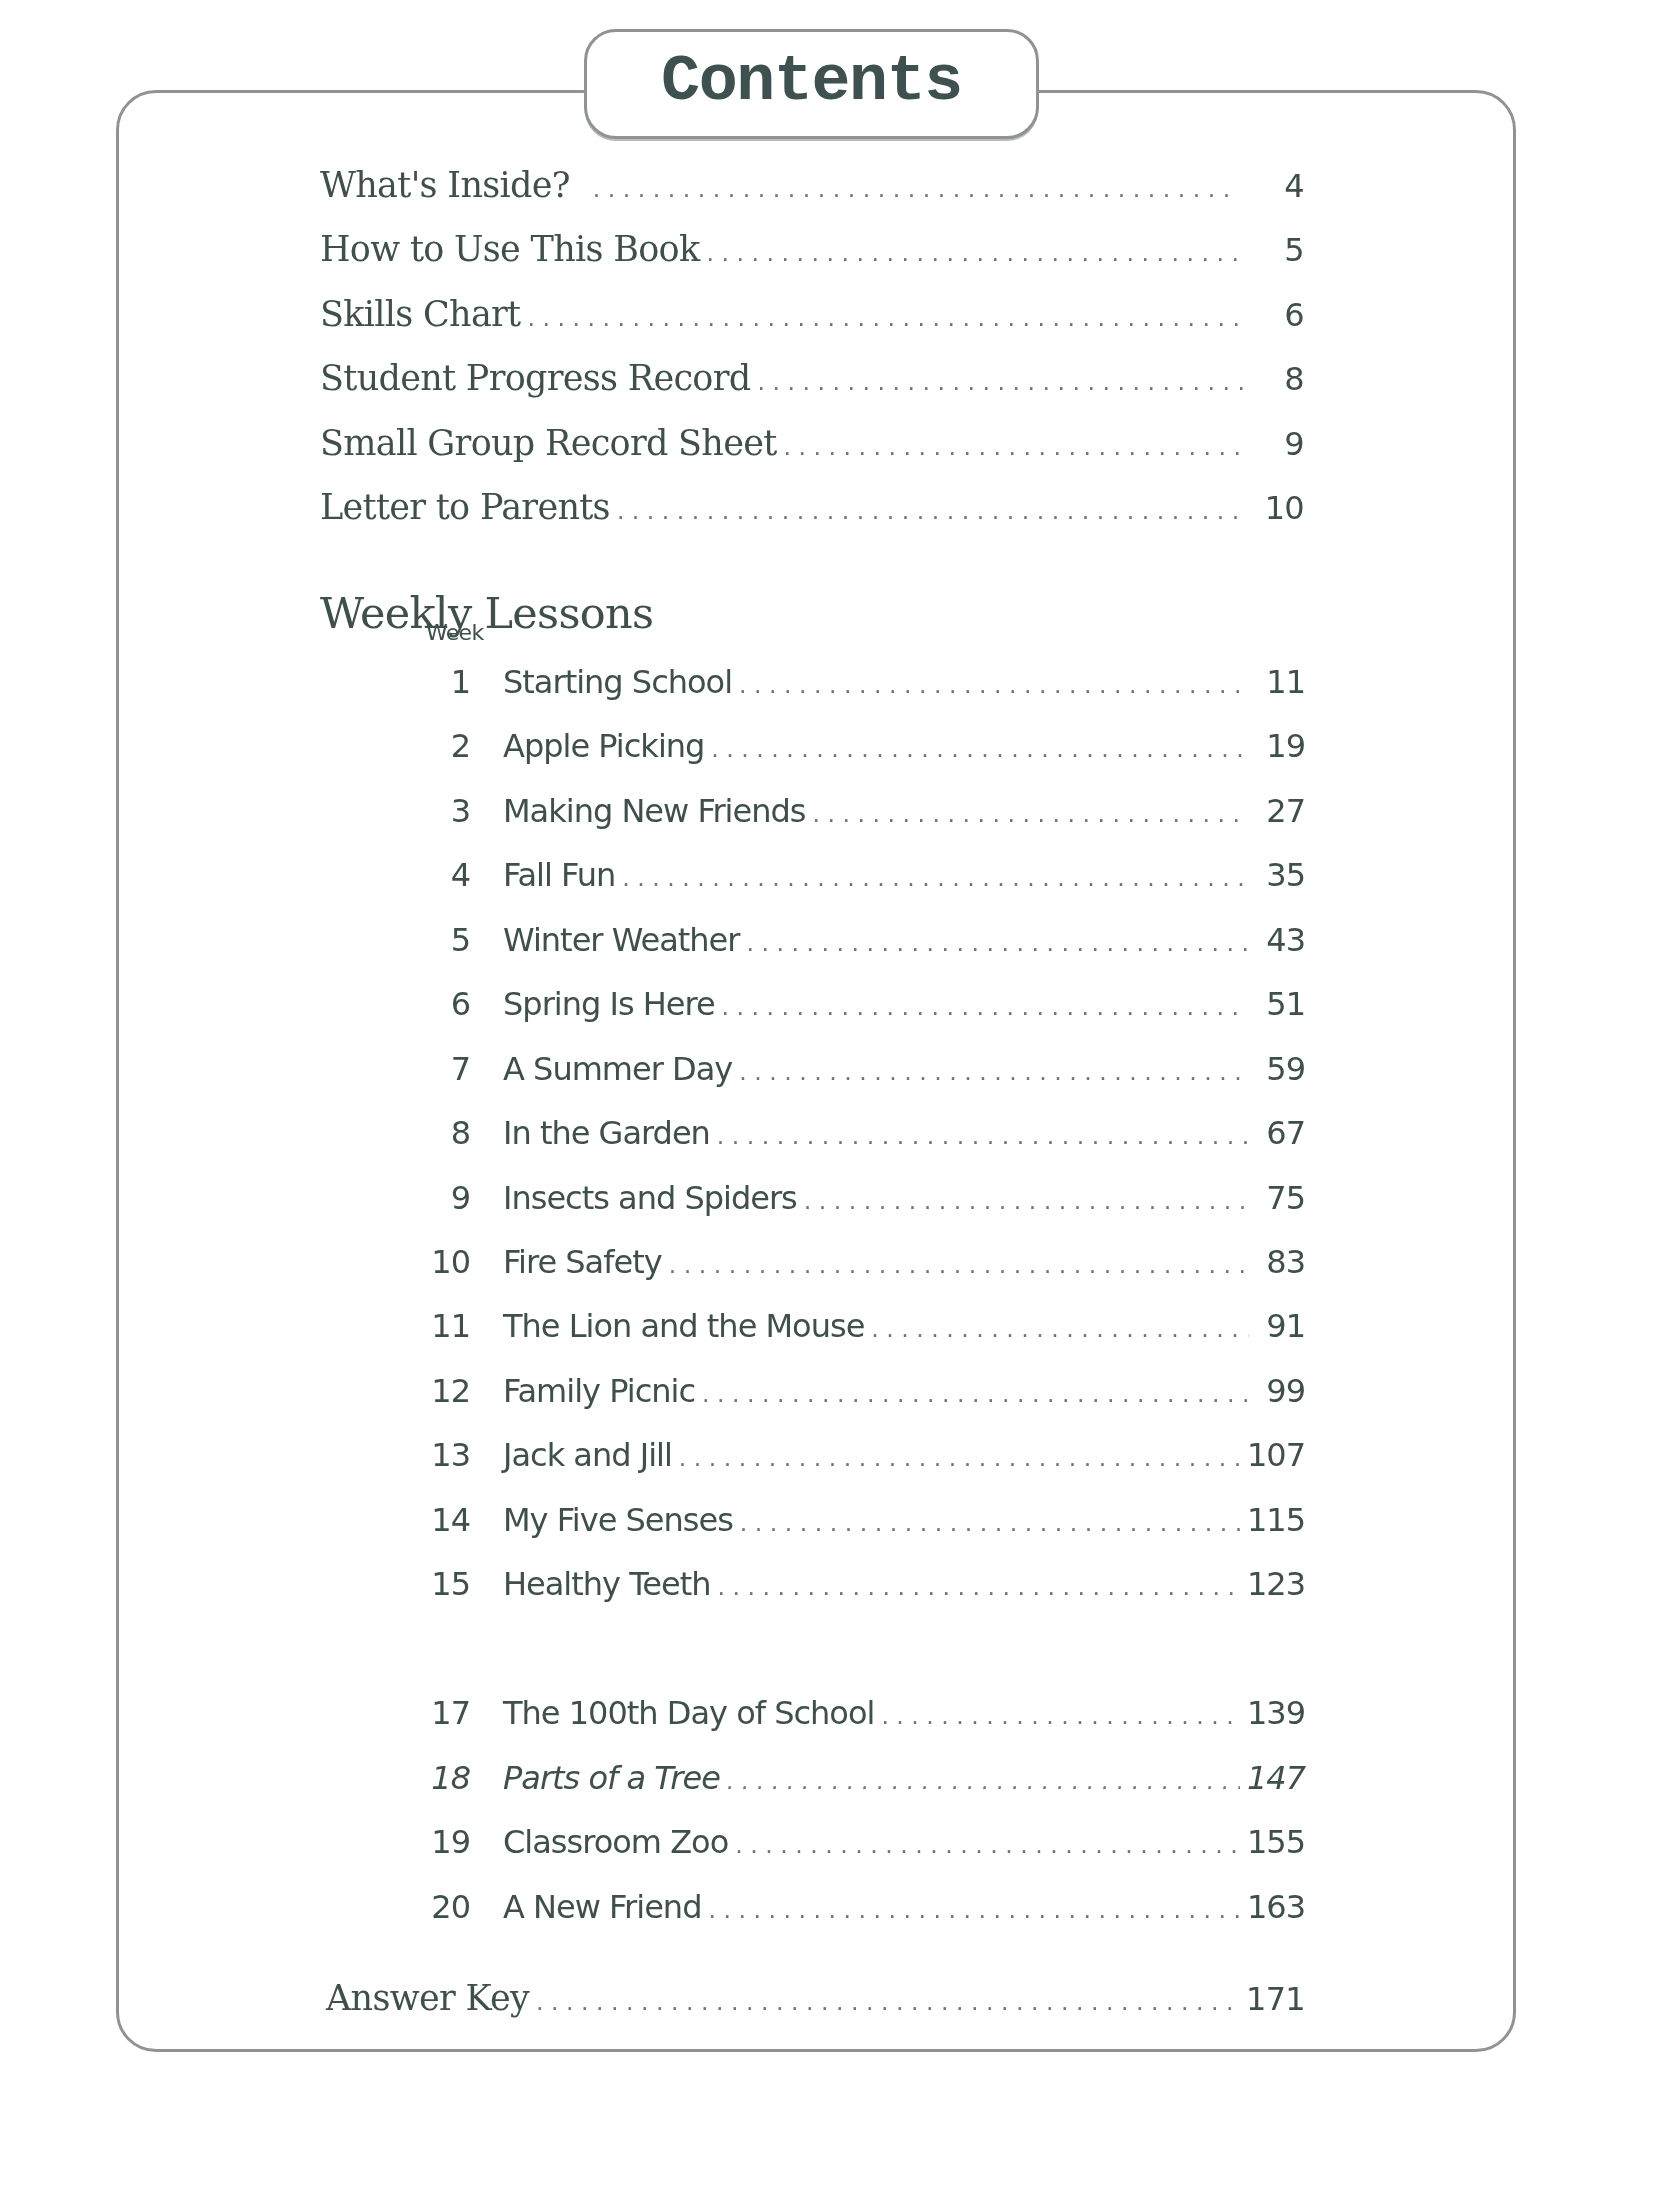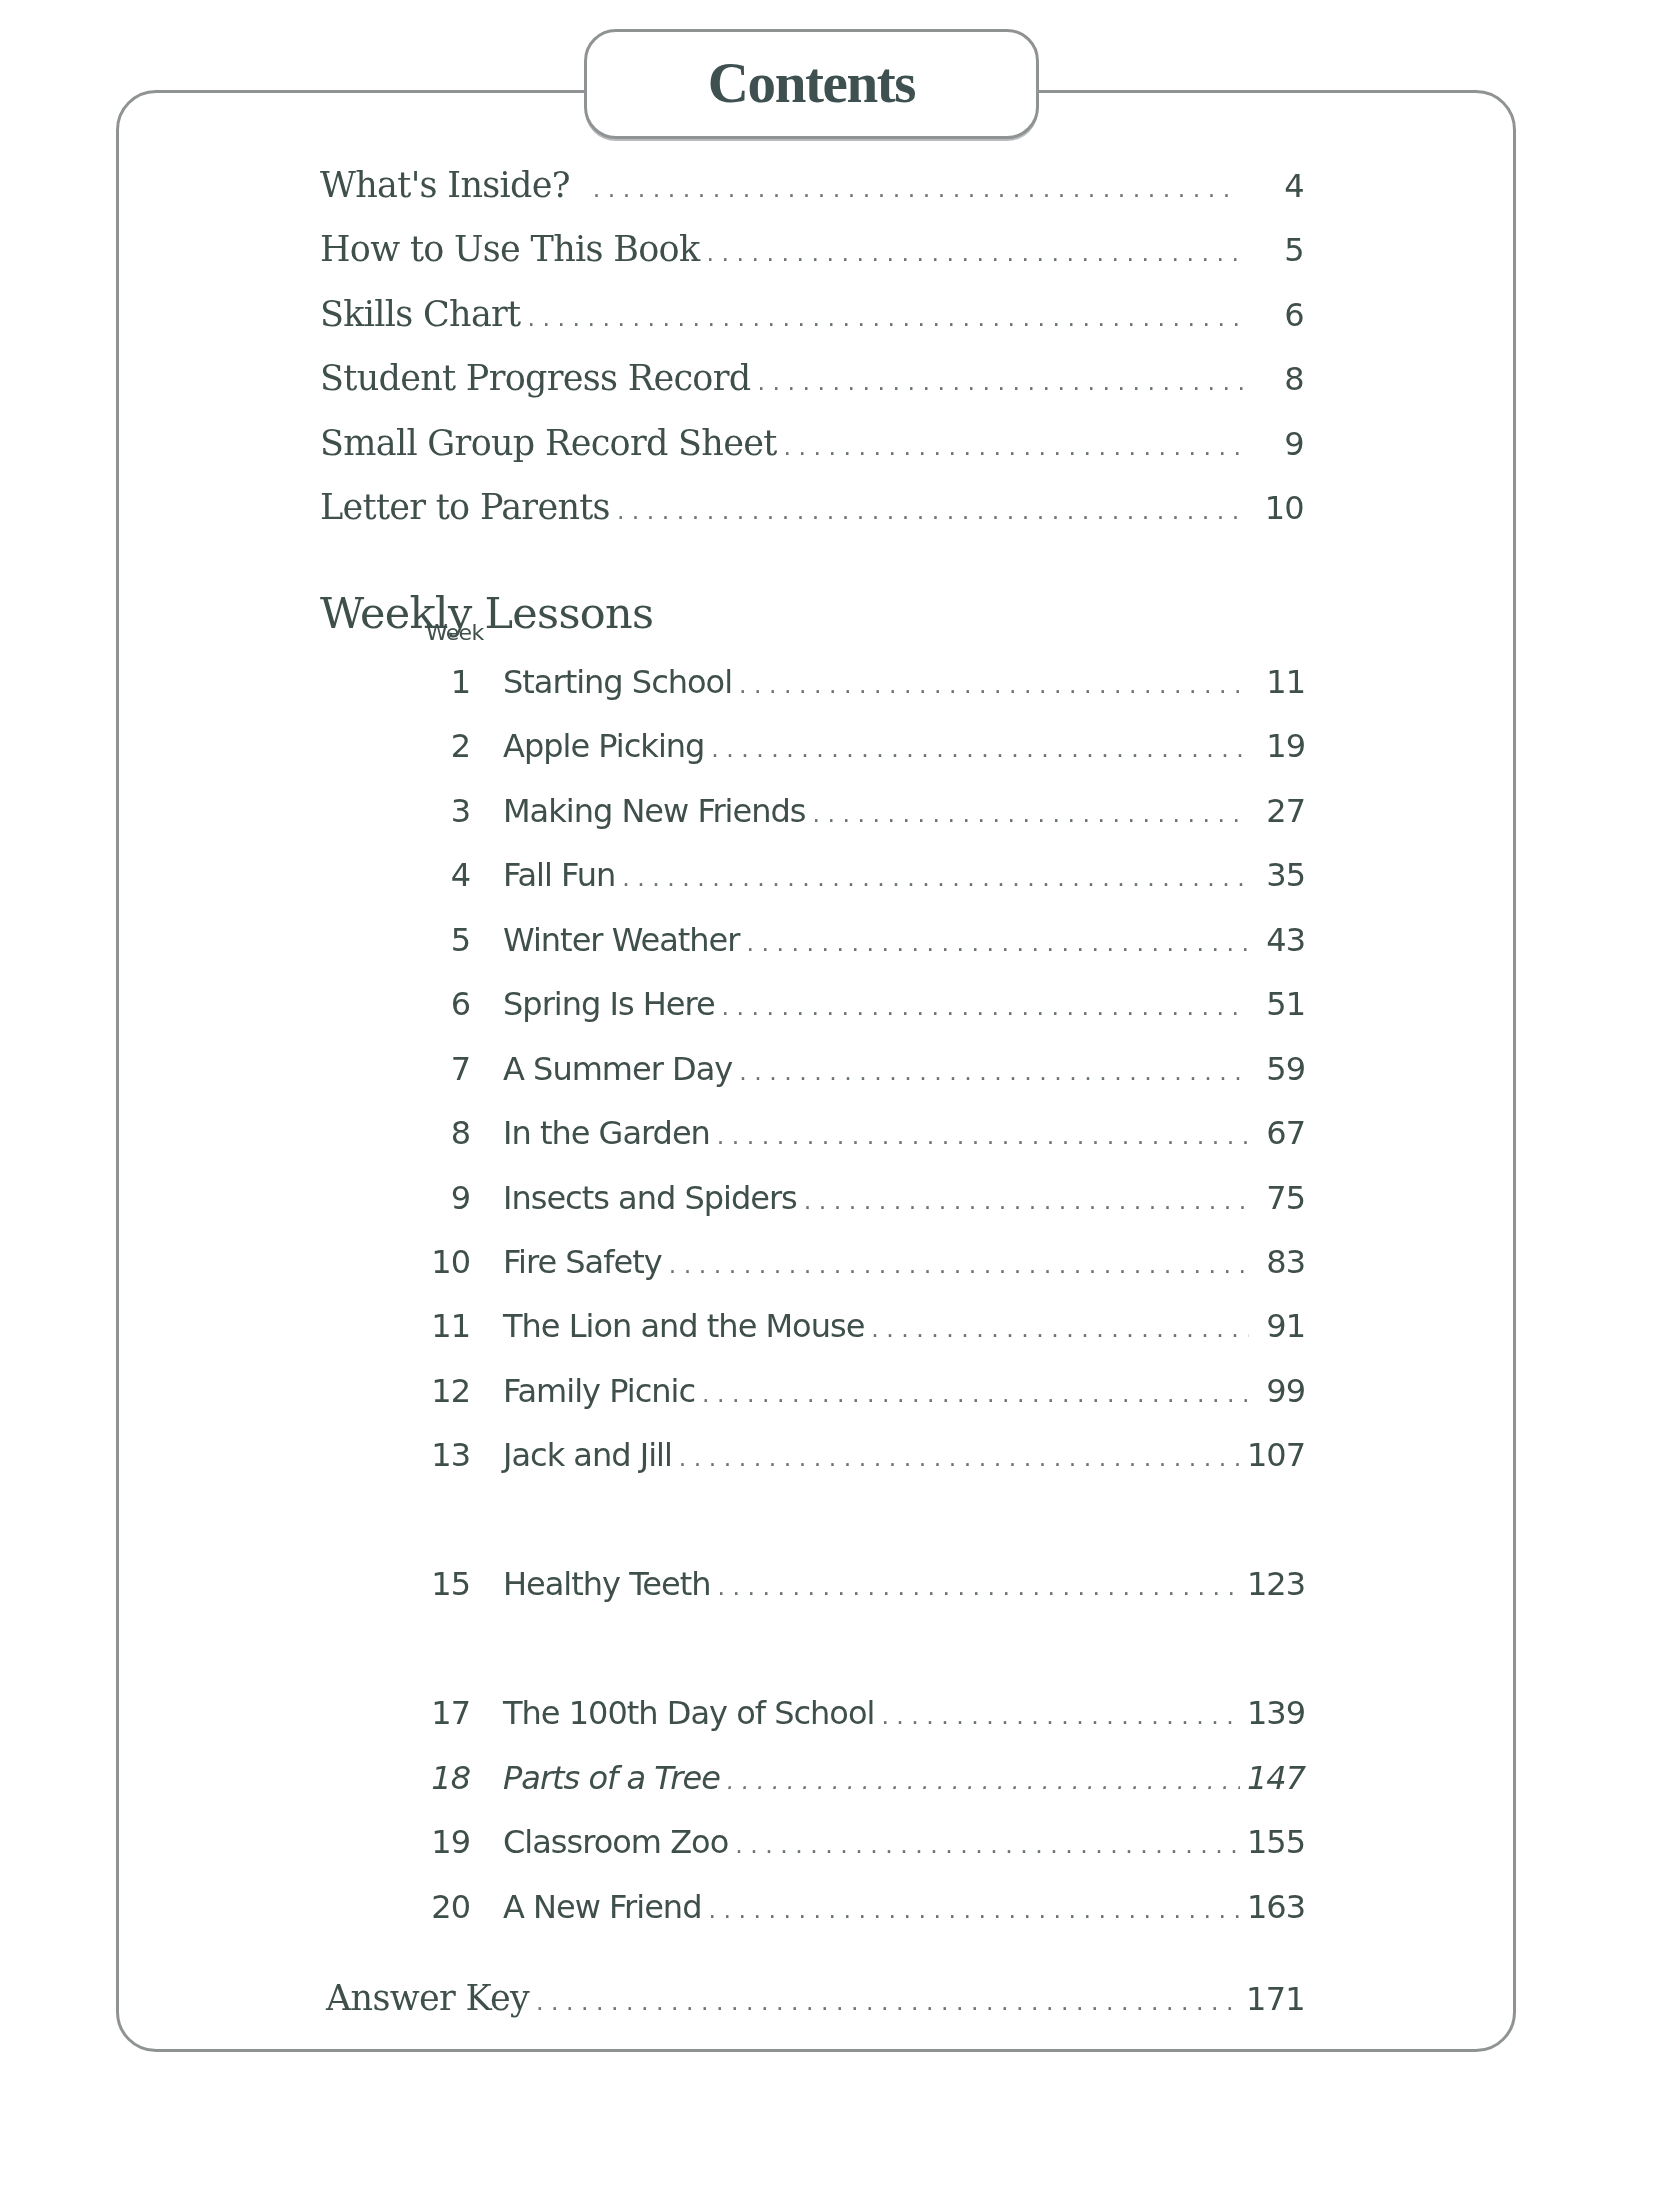--- a/index.html
+++ b/index.html
@@ -34,23 +34,23 @@
     border: 3.5px solid #8f9394;
     border-radius: 32px;
     box-sizing: border-box;
     background: #ffffff;
     display: flex;
     align-items: center;
     justify-content: center;
     box-shadow: 0 2.8px 0 -0.7px #b9bcbd;
   }
   .title-tab .title {
-    font-family: Liberation Serif, serif;
+    font-family: Liberation Mono, monospace;
     font-weight: bold;
-    font-size: 57px;
+    font-size: 65px;
     letter-spacing: -1.4px;
     color: #3f5050;
     line-height: 1;
     margin-top: -2.8px;
   }
   .toc {
     position: absolute;
     left: 0;
     top: 0;
     width: 100%;
@@ -250,20 +250,26 @@
     <span class="label">Family Picnic</span>
     <span class="leader"></span>
     <span class="page">99</span>
   </div>
   <div class="row week" style="top:1436px;">
     <span class="num">13</span>
     <span class="label">Jack and Jill</span>
     <span class="leader"></span>
     <span class="page">107</span>
   </div>
+  <div class="row week" style="top:1501px;">
+    <span class="num">14</span>
+    <span class="label">My Five Senses</span>
+    <span class="leader"></span>
+    <span class="page">115</span>
+  </div>
   <div class="row week" style="top:1565px;">
     <span class="num">15</span>
     <span class="label">Healthy Teeth</span>
     <span class="leader"></span>
     <span class="page">123</span>
   </div>
   <div class="row week" style="top:1694px;">
     <span class="num">17</span>
     <span class="label">The 100th Day of School</span>
     <span class="leader"></span>

